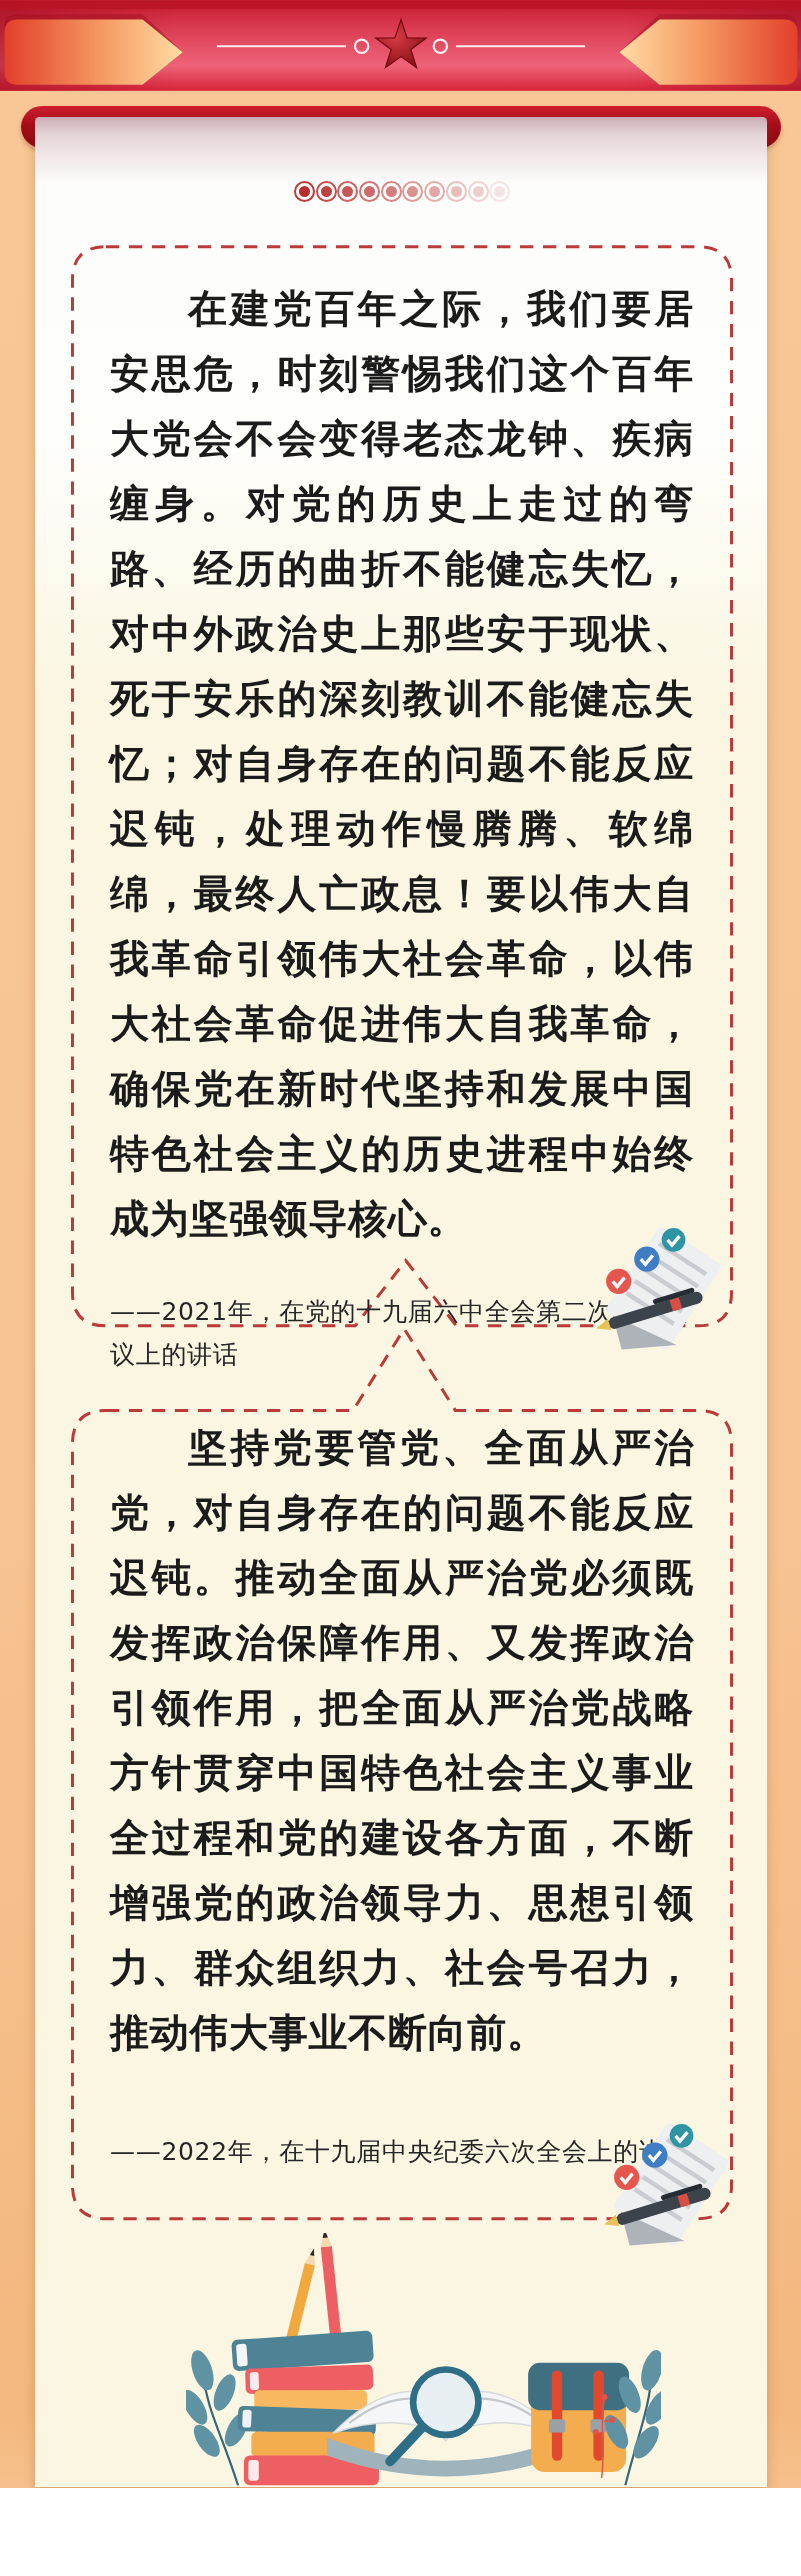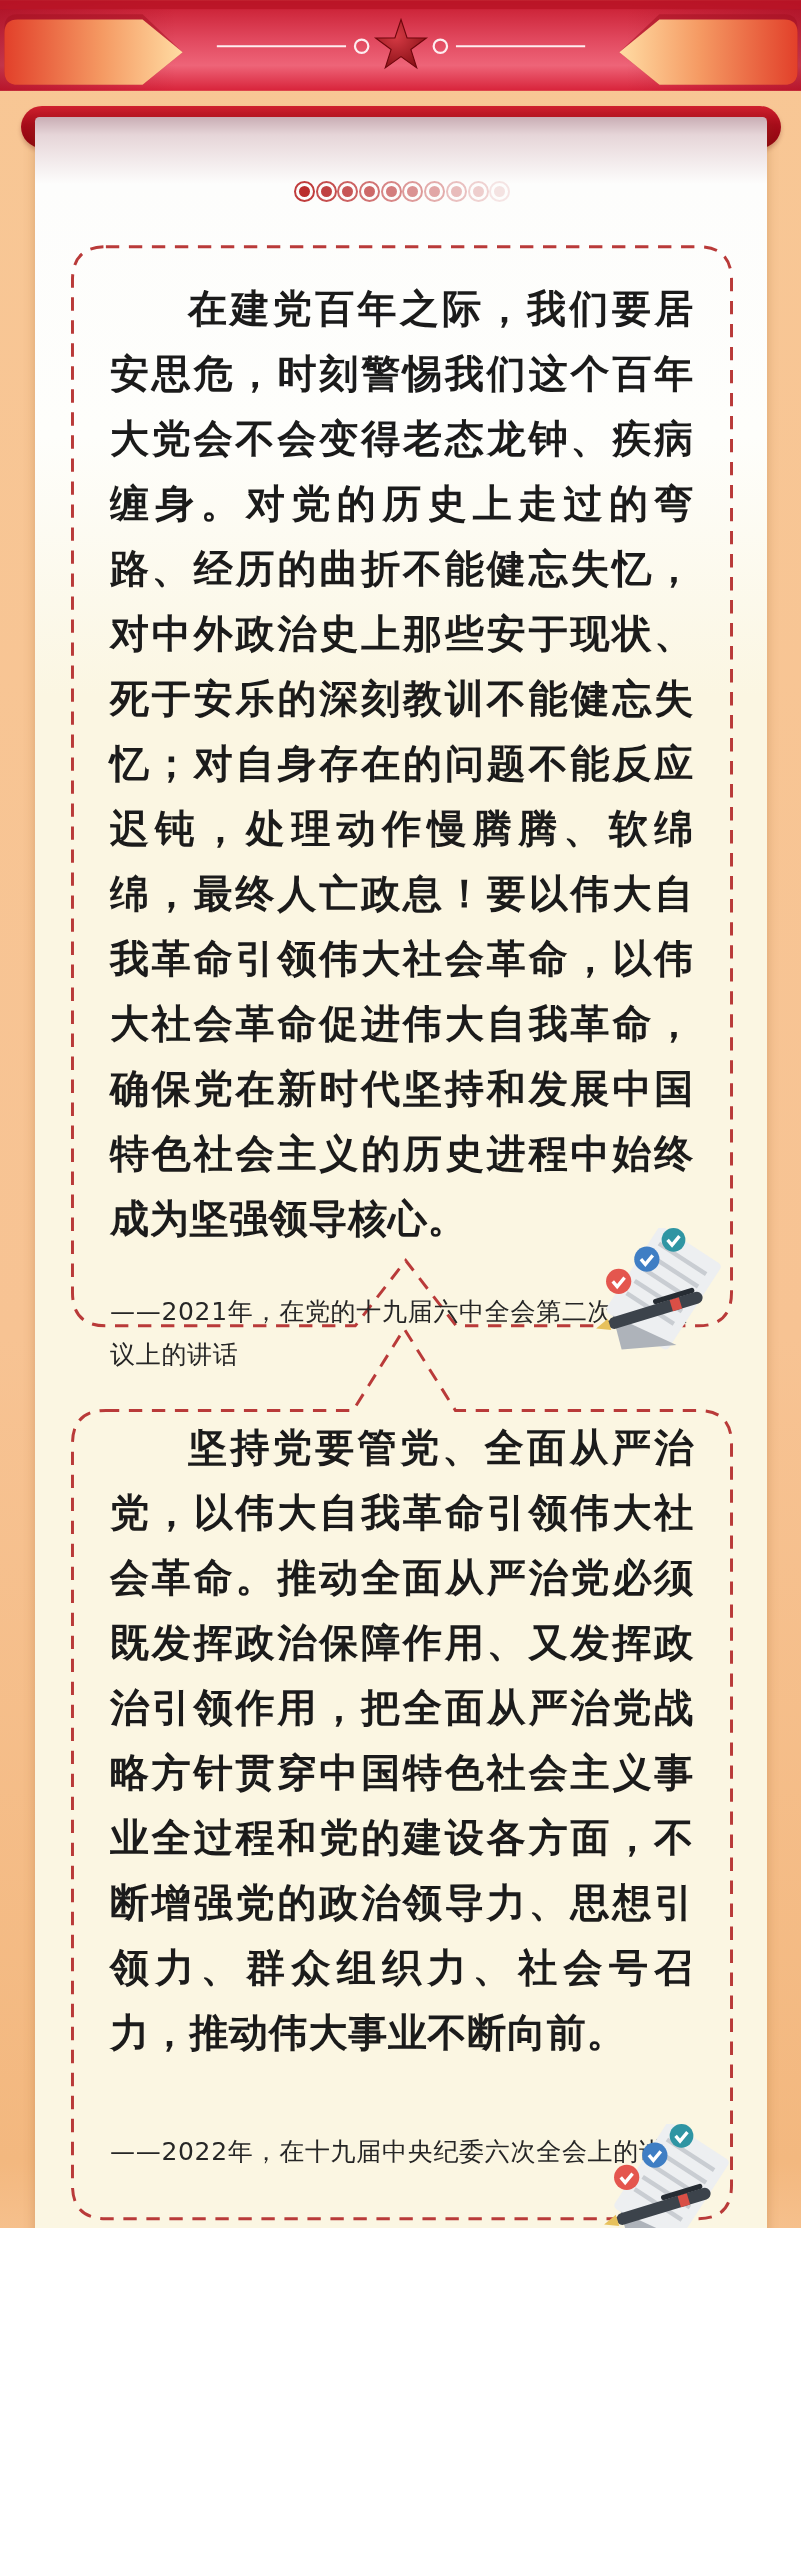--- a/index.html
+++ b/index.html
@@ -1,17 +1,17 @@
 <!DOCTYPE html>
 <html style="font-size:12px"><head>
 <meta charset="utf-8">
 <style>
   html,body{margin:0;padding:0;}
   body{font-family:"DejaVu Sans","Liberation Sans",sans-serif;}
-  .stage{position:relative;width:802px;height:2228px;overflow:hidden;
+  .stage{position:relative;width:802px;height:2488px;overflow:hidden;
          background:linear-gradient(180deg,#f8c795 0%,#f7c393 60%,#f3b87f 97%,#f6c08c 100%);}
 
   
   .banner{position:absolute;left:0;top:8;width:802px;height:91px;z-index:2;}
   .banner svg{display:block;}
 
   
   .roller{position:absolute;left:21px;top:106px;width:760px;height:42px;border-radius:21.5px;
           background:linear-gradient(180deg,#cf1f2d 0%,#a60d1a 45%,#8d040f 100%);z-index:2;
           box-shadow:0 3px 4.5px rgba(90,10,10,.25);}
@@ -145,21 +145,21 @@
           <circle cx="48" cy="72" r="17" fill="#e4564e"></circle>
           <path d="M40,72 l6,7 l10,-12" stroke="#fff" stroke-width="4.5" fill="none"></path>
         </g>
       </svg>
     </section>
 
     <section class="quote-box box2">
       <svg class="border-svg" width="662" height="895" viewBox="0 0 892 1205">
         <path d="M47,112 H380 L449,2 L518,112 H845 Q890,112 890,157 V1156 Q890,1201 845,1201 H47 Q2,1201 2,1156 V157 Q2,112 47,112 Z" fill="none" stroke="#b93a39" stroke-width="4" stroke-dasharray="18 13"></path>
       </svg>
-      <p class="quote-text">坚持党要管党、全面从严治党，以伟大自我革命引领伟大社会革命。推动全面从严治党必须既发挥政治保障作用、又发挥政治引领作用，把全面从严治党战略方针贯穿中国特色社会主义事业全过程和党的建设各方面，不断增强党的政治领导力、思想引领力、群众组织力、社会号召力，推动伟大事业不断向前。</p>
+      <p class="quote-text">坚持党要管党、全面从严治党，对自身存在的问题不能反应迟钝。推动全面从严治党必须既发挥政治保障作用、又发挥政治引领作用，把全面从严治党战略方针贯穿中国特色社会主义事业全过程和党的建设各方面，不断增强党的政治领导力、思想引领力、群众组织力、社会号召力，推动伟大事业不断向前。</p>
       <p class="attribution">——2022年，在十九届中央纪委六次全会上的讲话</p>
       <svg class="doc-pen" viewBox="0 0 190 170">
         <g transform="rotate(33 100 85)">
           <rect x="55" y="8" width="100" height="138" rx="6" fill="#edeff1"></rect>
           <g stroke="#c9cdd2" stroke-width="6">
             <line x1="67" y1="30" x2="143" y2="30"></line>
               <line x1="67" y1="50" x2="143" y2="50"></line>
             <line x1="67" y1="70" x2="143" y2="70"></line>
               <line x1="67" y1="90" x2="143" y2="90"></line>
             <line x1="67" y1="110" x2="143" y2="110"></line>

